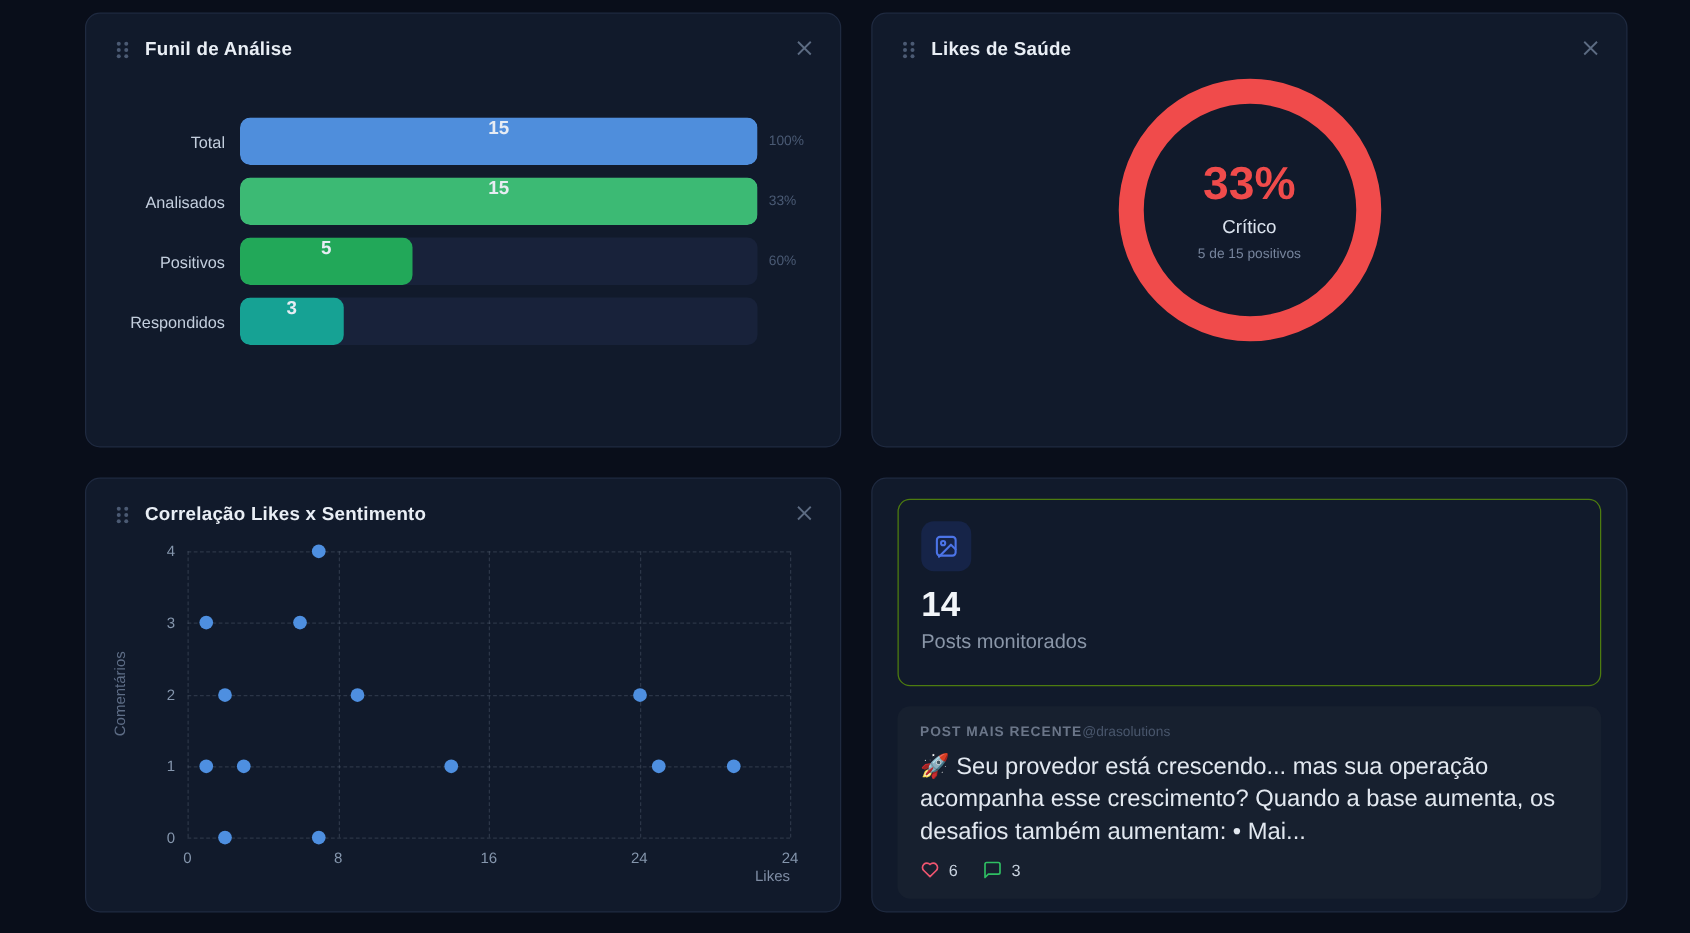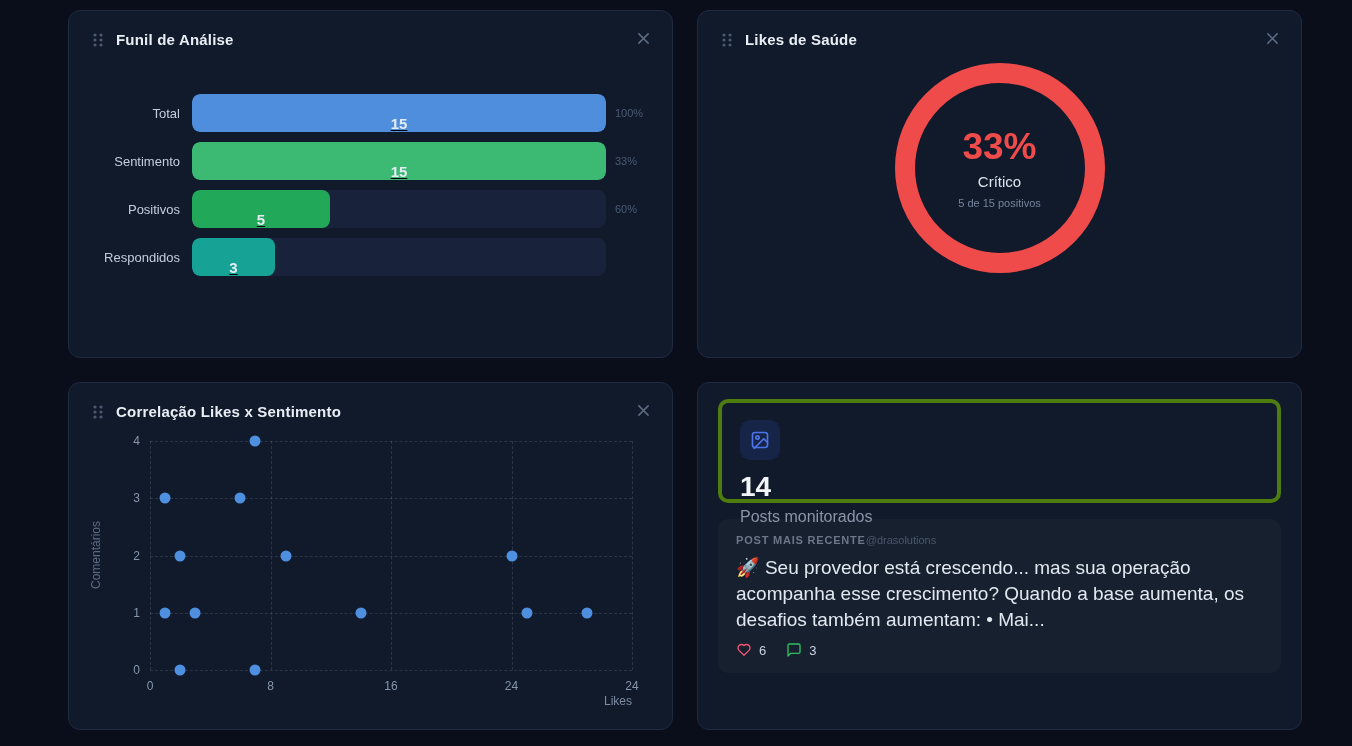--- a/index.html
+++ b/index.html
@@ -16,21 +16,21 @@
   .drag-handle { width:14px; height:16px; margin-right:11px; cursor:grab; flex:0 0 auto; }
   .panel-title { font-size:15px; font-weight:bold; color:#e9eef5; letter-spacing:.2px; }
   .close-btn { position:absolute; right:18px; top:16px; width:22px; height:22px; border:none;
                background:transparent; cursor:pointer; display:flex; align-items:center; justify-content:center; }
 
   
   .funnel-body { padding:0 20px; margin-top:46px; }
   .frow { display:flex; align-items:center; height:38px; margin-bottom:10px; }
   .flabel { width:103px; text-align:right; font-size:13px; color:#c3cedd; padding-right:12px; flex:0 0 auto; }
   .ftrack { flex:1 1 auto; height:38px; background:#18223a; border-radius:8px; position:relative; overflow:hidden; }
-  .fbar { height:100%; border-radius:8px; display:flex; align-items:flex-end; justify-content:center;text-decoration:underline; }
+  .fbar { height:100%; border-radius:8px; display:flex; align-items:flex-start; justify-content:center; }
   .fbar span { font-size:15px; font-weight:bold; color:#e6ecf3; }
   .fpct { width:46px; padding-left:9px; font-size:11px; color:#4a5a74; flex:0 0 auto; }
 
   
   .health-body { display:flex; justify-content:center; padding-top:15px; }
   .gauge-ring { width:210px; height:210px; border-radius:50%; border:20px solid #f04b4b;
                 display:flex; flex-direction:column; align-items:center; justify-content:center; }
   .gauge-score { font-size:37px; font-weight:bold; color:#f04b4b; line-height:1; }
   .gauge-status { font-size:15px; color:#dbe3ee; margin-top:8px; }
   .gauge-detail { font-size:11px; color:#76849c; margin-top:7px; }
@@ -46,21 +46,21 @@
   .xtick { position:absolute; top:100%; margin-top:9px; transform:translateX(-50%);
            font-size:12px; color:#8596ad; }
   .ylab { position:absolute; left:27px; top:172px; transform:translate(-50%,-50%) rotate(-90deg);
           font-size:12px; color:#5d6c85; white-space:nowrap; }
   .xlab { position:absolute; left:563px; top:311px; transform:translateX(-100%);
           font-size:12px; color:#7e8ca3; }
 
   
   .summary-body { padding:0 20px; margin-top:16px; }
   .stats-row { display:flex; gap:14px; }
-  .stat-card { flex:1 1 0; height:104px; border:4px solid #4d7c0f; border-radius:10px; padding:17px 18px; }
+  .stat-card { flex:1 1 0; height:150px; border:1px solid #4d7c0f; border-radius:10px; padding:17px 18px; }
   .stat-badge { width:40px; height:40px; border-radius:10px; display:flex; align-items:center; justify-content:center; }
   .badge-image { background:#162448; }
   .badge-heart { background:#421f2d; }
   .stat-value { font-size:28px; font-weight:bold; color:#f2f5f9; margin-top:13px; line-height:1; }
   .stat-label { font-size:16px; color:#8a96a8; margin-top:7px; }
   .post-card { margin-top:16px; background:#17202f; border-radius:10px; padding:15px 18px; }
   .post-top { display:flex; justify-content:flex-start; align-items:center; }
   .post-kicker { font-size:11px; font-weight:bold; letter-spacing:.8px; color:#6b7689; }
   .post-handle { font-size:11px; color:#49566c; }
   .post-text { font-size:19px; line-height:26px; color:#e2e8f0; margin-top:9px; }
@@ -93,21 +93,21 @@
     <div class="frow">
       <span class="flabel">Total</span>
       <div class="ftrack">
         <div class="fbar" style="width: 100%; background: rgb(79, 142, 220);">
             <span>15</span>
           </div>
       </div>
       <span class="fpct">100%</span>
     </div>
     <div class="frow">
-      <span class="flabel">Sentimento</span>
+      <span class="flabel">Analisados</span>
       <div class="ftrack">
         <div class="fbar" style="width: 100%; background: rgb(60, 186, 116);">
             <span>15</span>
           </div>
       </div>
       <span class="fpct">33%</span>
     </div>
     <div class="frow">
       <span class="flabel">Positivos</span>
       <div class="ftrack">

